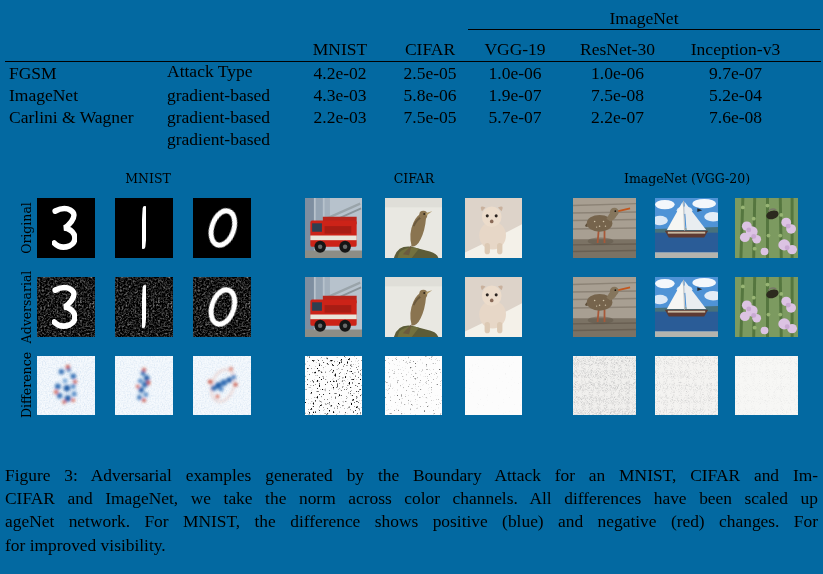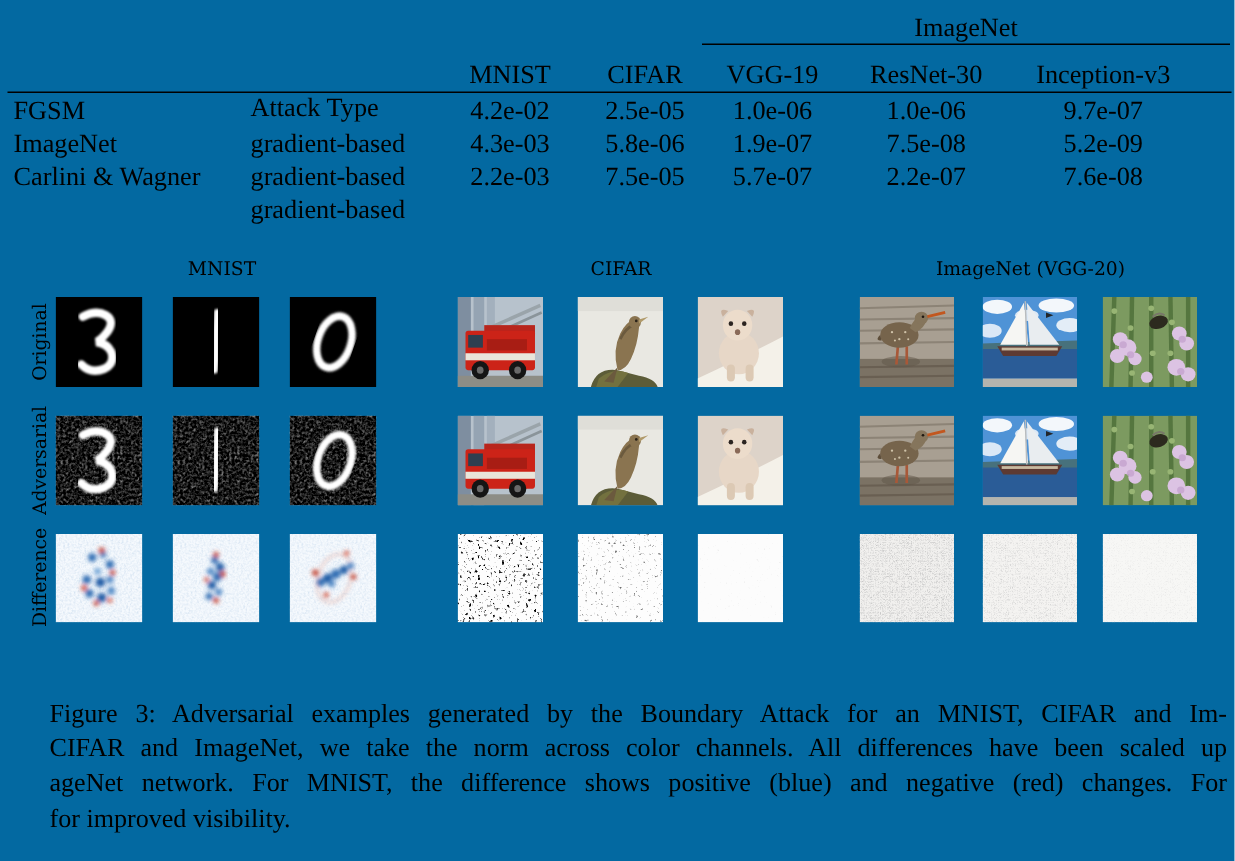--- a/index.html
+++ b/index.html
@@ -21,21 +21,21 @@
 
   
   .grp-label{position:absolute;transform:translateX(-50%);font-family:"DejaVu Serif",serif;
              font-size:12.5px;white-space:nowrap;}
   .row-label{position:absolute;transform:translate(-50%,-50%) rotate(-90deg);
              font-family:"DejaVu Serif",serif;font-size:12.5px;white-space:nowrap;}
   .panel{position:absolute;display:block;}
 
   
   #caption{position:absolute;left:5px;top:464px;width:813px;font-size:17.4px;line-height:23.2px;}
-  .cap-line{text-align:justify;text-align-last:justify;margin-left:28px;}
+  .cap-line{text-align:justify;text-align-last:justify;}
   .cap-line.last{text-align-last:left;font-family:Liberation Serif, serif;}
 
   #svgdefs{position:absolute;width:0;height:0;overflow:hidden;}
 </style>
 </head>
 <body>
 
 <div id="page">
 
   <div id="tbl">
@@ -62,21 +62,21 @@
       <div class="c6">9.7e-07</div>
     </div>
 
     <div class="trow tdata">
       <div class="c0">ImageNet</div>
       <div class="c1">gradient-based</div>
       <div class="c2">4.3e-03</div>
       <div class="c3">5.8e-06</div>
       <div class="c4">1.9e-07</div>
       <div class="c5">7.5e-08</div>
-      <div class="c6">5.2e-09</div>
+      <div class="c6">5.2e-04</div>
     </div>
 
     <div class="trow tdata">
       <div class="c0">Carlini &amp; Wagner</div>
       <div class="c1">gradient-based</div>
       <div class="c2">2.2e-03</div>
       <div class="c3">7.5e-05</div>
       <div class="c4">5.7e-07</div>
       <div class="c5">2.2e-07</div>
       <div class="c6">7.6e-08</div>

